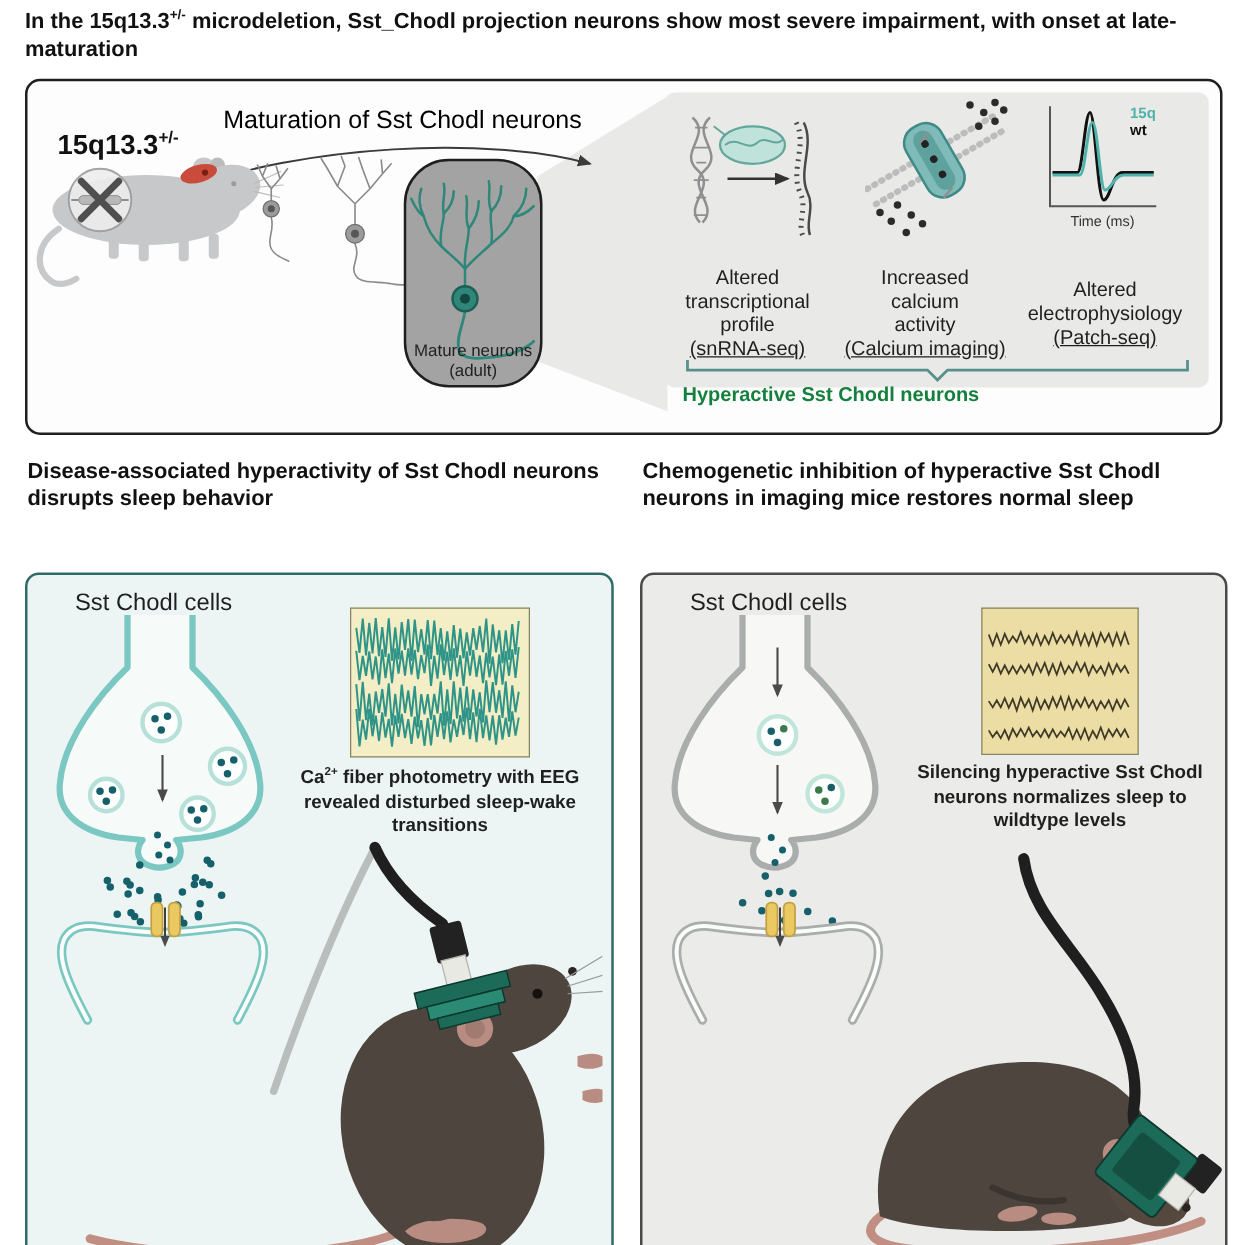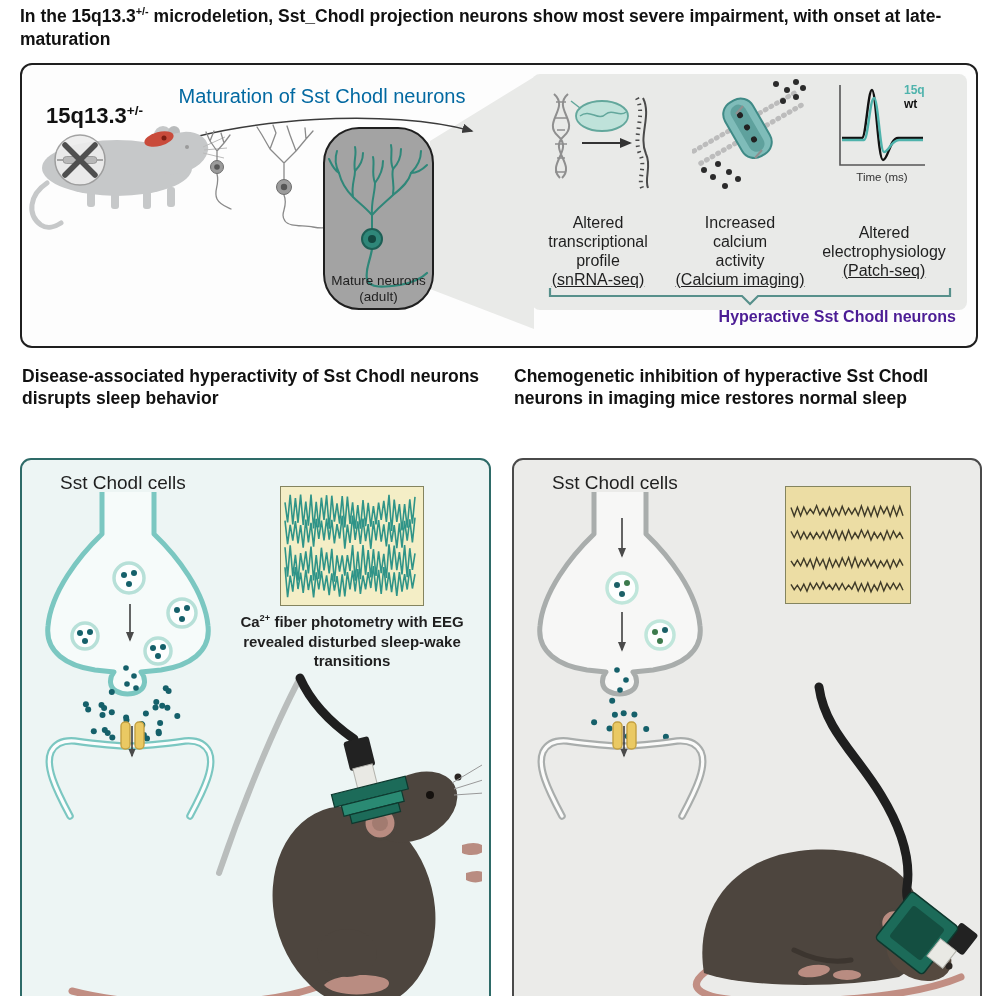--- a/index.html
+++ b/index.html
@@ -1,29 +1,29 @@
 <!DOCTYPE html>
 <html><head>
 <meta charset="utf-8">
 <style>
   html,body{margin:0;padding:0;background:#ffffff;}
   body{width:996px;height:996px;position:relative;font-family:"Liberation Sans",sans-serif;color:#1f1f1f;overflow:hidden;}
   .abs{position:absolute;}
   sup{font-size:62%;vertical-align:super;line-height:0;}
   .main-title{left:20px;top:5px;width:958px;font-size:17.5px;font-weight:bold;line-height:1.3;color:#111;}
   .top-panel{left:20px;top:63px;width:954px;height:281px;border:2px solid #1f1f1f;border-radius:12px;background:#fdfdfd;}
-  .mat-title{left:135px;top:20px;width:330px;text-align:center;font-size:20px;color:#0369a1;}
+  .mat-title{left:135px;top:20px;width:330px;text-align:center;font-size:20px;color:#000000;}
   .genotype{left:24px;top:38px;font-size:22px;font-weight:bold;color:#111;}
   .immature-label{left:128px;top:164px;width:150px;text-align:center;font-size:14px;color:#2b2b2b;line-height:1.15;}
   .mature-box{left:301px;top:62px;width:107px;height:179px;border:2px solid #1f1f1f;border-radius:36px;background:#a3a3a3;}
   .mature-label{left:0px;top:144px;width:107px;text-align:center;font-size:13.5px;color:#1f1f1f;line-height:1.15;}
   .grey-box{left:510px;top:9px;width:435px;height:236px;border-radius:8px;background:#e9eae8;}
   .finding{font-size:16px;line-height:1.18;text-align:center;color:#1f1f1f;}
   .finding .method{text-decoration:underline;}
-  .brace-label{left:14px;top:234px;width:410px;text-align:right;font-size:16px;font-weight:bold;color:#4c1d95;}
+  .brace-label{left:14px;top:234px;width:410px;text-align:left;font-size:16px;font-weight:bold;color:#15803d;}
   .panel-title{top:366px;font-size:17.5px;font-weight:bold;line-height:1.24;color:#111;}
   .pt-left{left:22px;width:458px;}
   .pt-right{left:514px;width:462px;}
   .bottom-panel{top:417px;height:553px;border-radius:11px;margin-top:41px;}
   .bp-left{left:20px;width:467px;background:#edf5f4;border:2px solid #2e6b68;}
   .bp-right{left:512px;width:466px;background:#ebebe9;border:2px solid #4a4a4a;}
   .cells-label{left:38px;top:12px;font-size:19px;color:#1f1f1f;}
   .eeg-box{top:26px;border:1.5px solid #84845f;}
   .eeg-left{left:258px;width:142px;height:118px;background:#f4eec6;}
   .eeg-right{left:271px;width:124px;height:116px;background:#ecdda4;}
@@ -373,20 +373,21 @@
 
   <div class="abs eeg-box eeg-right">
     <svg width="121" height="113" viewBox="0 0 121 113">
       <polyline class="gen" fill="none" stroke="#3f3a28" stroke-width="1.4" points="5.0,20.6 8.2,29.1 11.4,20.2 14.6,28.8 17.8,20.1 21.0,27.3 24.2,22.0 27.4,26.5 30.6,18.6 33.8,27.5 37.0,21.7 40.2,28.6 43.4,20.3 46.6,29.0 49.8,21.7 53.0,28.2 56.2,19.3 59.4,27.5 62.6,21.3 65.8,27.1 69.0,21.3 72.2,28.4 75.4,18.9 78.6,28.8 81.8,20.4 85.0,29.1 88.2,19.8 91.4,29.3 94.6,19.4 97.8,26.4 101.0,20.0 104.2,29.2 107.4,19.5 110.6,28.7 113.8,19.4 117.0,28.8"></polyline>
       <polyline class="gen" fill="none" stroke="#3f3a28" stroke-width="1.4" points="5.0,44.4 8.2,50.5 11.4,44.0 14.6,51.9 17.8,45.2 21.0,51.8 24.2,45.8 27.4,51.7 30.6,45.6 33.8,51.0 37.0,44.8 40.2,52.4 43.4,43.6 46.6,50.7 49.8,43.3 53.0,52.5 56.2,44.4 59.4,52.6 62.6,43.3 65.8,51.9 69.0,45.8 72.2,51.1 75.4,43.0 78.6,50.2 81.8,43.7 85.0,53.0 88.2,45.4 91.4,51.1 94.6,46.0 97.8,52.9 101.0,43.8 104.2,51.9 107.4,44.2 110.6,50.4 113.8,45.7 117.0,51.9"></polyline>
       <polyline class="gen" fill="none" stroke="#3f3a28" stroke-width="1.4" points="5.0,73.9 8.2,78.9 11.4,73.2 14.6,78.8 17.8,71.6 21.0,79.3 24.2,72.3 27.4,81.3 30.6,71.1 33.8,78.5 37.0,72.4 40.2,81.5 43.4,71.6 46.6,80.2 49.8,73.0 53.0,79.7 56.2,70.9 59.4,78.5 62.6,70.5 65.8,80.2 69.0,70.6 72.2,80.1 75.4,73.0 78.6,78.6 81.8,71.4 85.0,78.9 88.2,73.4 91.4,80.8 94.6,74.0 97.8,79.4 101.0,73.2 104.2,81.3 107.4,73.0 110.6,79.6 113.8,72.6 117.0,78.7"></polyline>
       <polyline class="gen" fill="none" stroke="#3f3a28" stroke-width="1.4" points="5.0,97.3 8.2,102.7 11.4,98.2 14.6,103.5 17.8,97.1 21.0,104.3 24.2,96.1 27.4,102.1 30.6,96.1 33.8,101.9 37.0,95.1 40.2,102.0 43.4,97.8 46.6,102.7 49.8,96.6 53.0,102.8 56.2,96.5 59.4,102.7 62.6,98.1 65.8,102.1 69.0,95.4 72.2,104.0 75.4,96.8 78.6,104.0 81.8,95.9 85.0,104.8 88.2,97.8 91.4,103.4 94.6,95.0 97.8,103.9 101.0,96.6 104.2,102.0 107.4,96.2 110.6,102.1 113.8,96.5 117.0,103.3"></polyline>
     </svg>
   </div>
 
+  <div class="abs caption cap-right">Silencing hyperactive Sst Chodl neurons normalizes sleep to wildtype levels</div>
 
   <svg class="abs" style="left:75px;top:195px" width="390" height="350" viewBox="0 0 390 350">
     <path d="M128,310 C90,330 105,345 170,346 C250,348 330,340 372,322" fill="none" stroke="#c18e83" stroke-width="7" stroke-linecap="round"></path>
     <path d="M115,318 C105,258 140,205 210,196 C280,188 325,215 333,260 C338,292 328,312 310,322 C250,334 150,332 115,318 Z" fill="#4d453e"></path>
     <path d="M205,295 C225,305 245,308 262,305" fill="none" stroke="#3c352f" stroke-width="5" stroke-linecap="round"></path>
     <ellipse cx="225" cy="316" rx="16" ry="6" transform="rotate(-8 225 316)" fill="#b98c81"></ellipse>
     <ellipse cx="258" cy="320" rx="14" ry="5" fill="#b98c81"></ellipse>
     <ellipse cx="330" cy="300" rx="34" ry="24" transform="rotate(25 330 300)" fill="#55493f"></ellipse>
     <circle cx="360" cy="311" r="3.5" fill="#2a2522"></circle>
     <circle cx="305" cy="268" r="13" fill="#b98c81" stroke="#4d453e" stroke-width="2.5"></circle>

